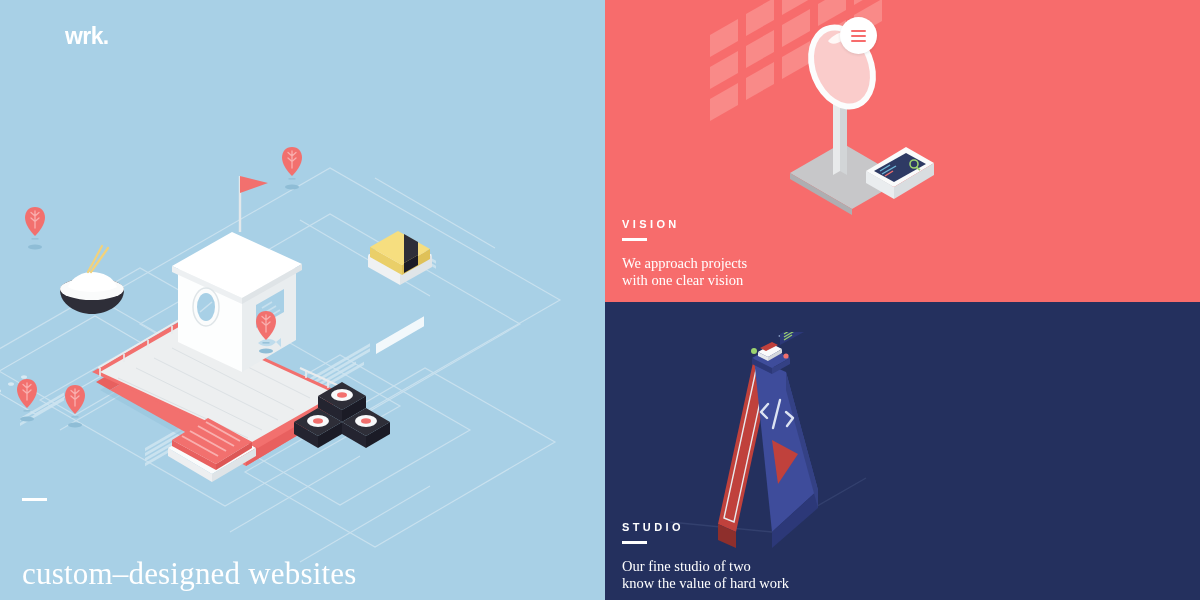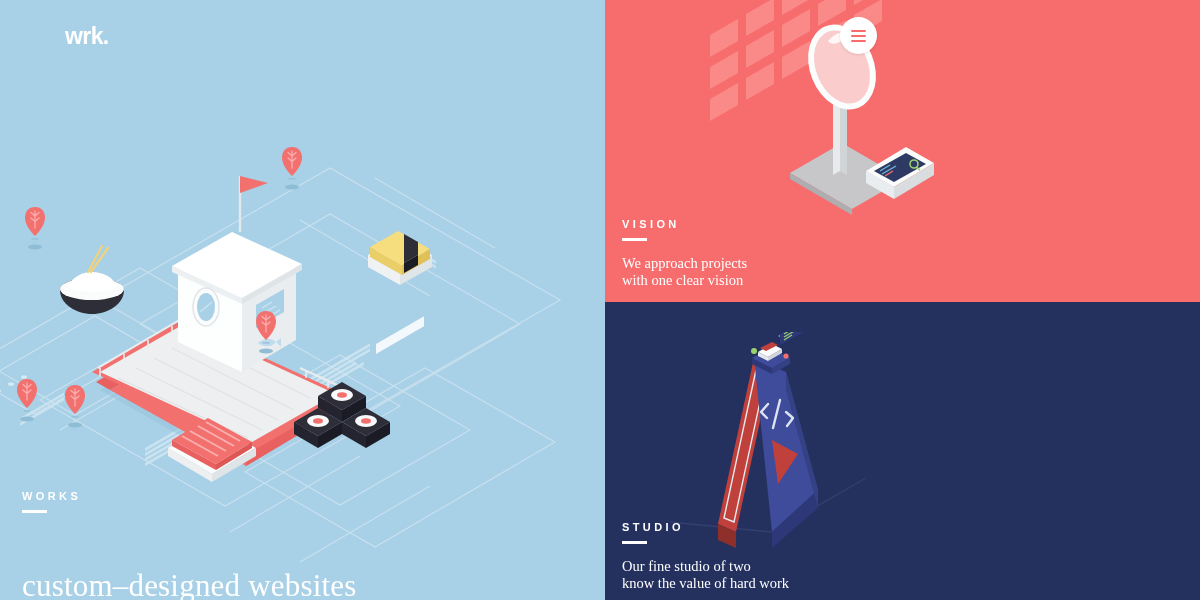--- a/index.html
+++ b/index.html
@@ -274,21 +274,20 @@
           <use href="#pin" x="27" y="292"></use>
         </g>
       <g>
           <use href="#pin" x="75" y="298"></use>
         </g>
     </svg>
 
     <div id="logo">wrk.</div>
 
     <div id="works-block">
-      <div class="eyebrow">WORKS</div>
       <div class="eyebrow-rule"></div>
       <h1 id="works-heading">
         <br>
         <span>custom–designed websites</span>
       </h1>
     </div>
   </div>
 
   <div id="vision-panel">
     <svg width="340" height="220" viewBox="0 0 340 220" style="position:absolute;left:65px;top:-5px;">

